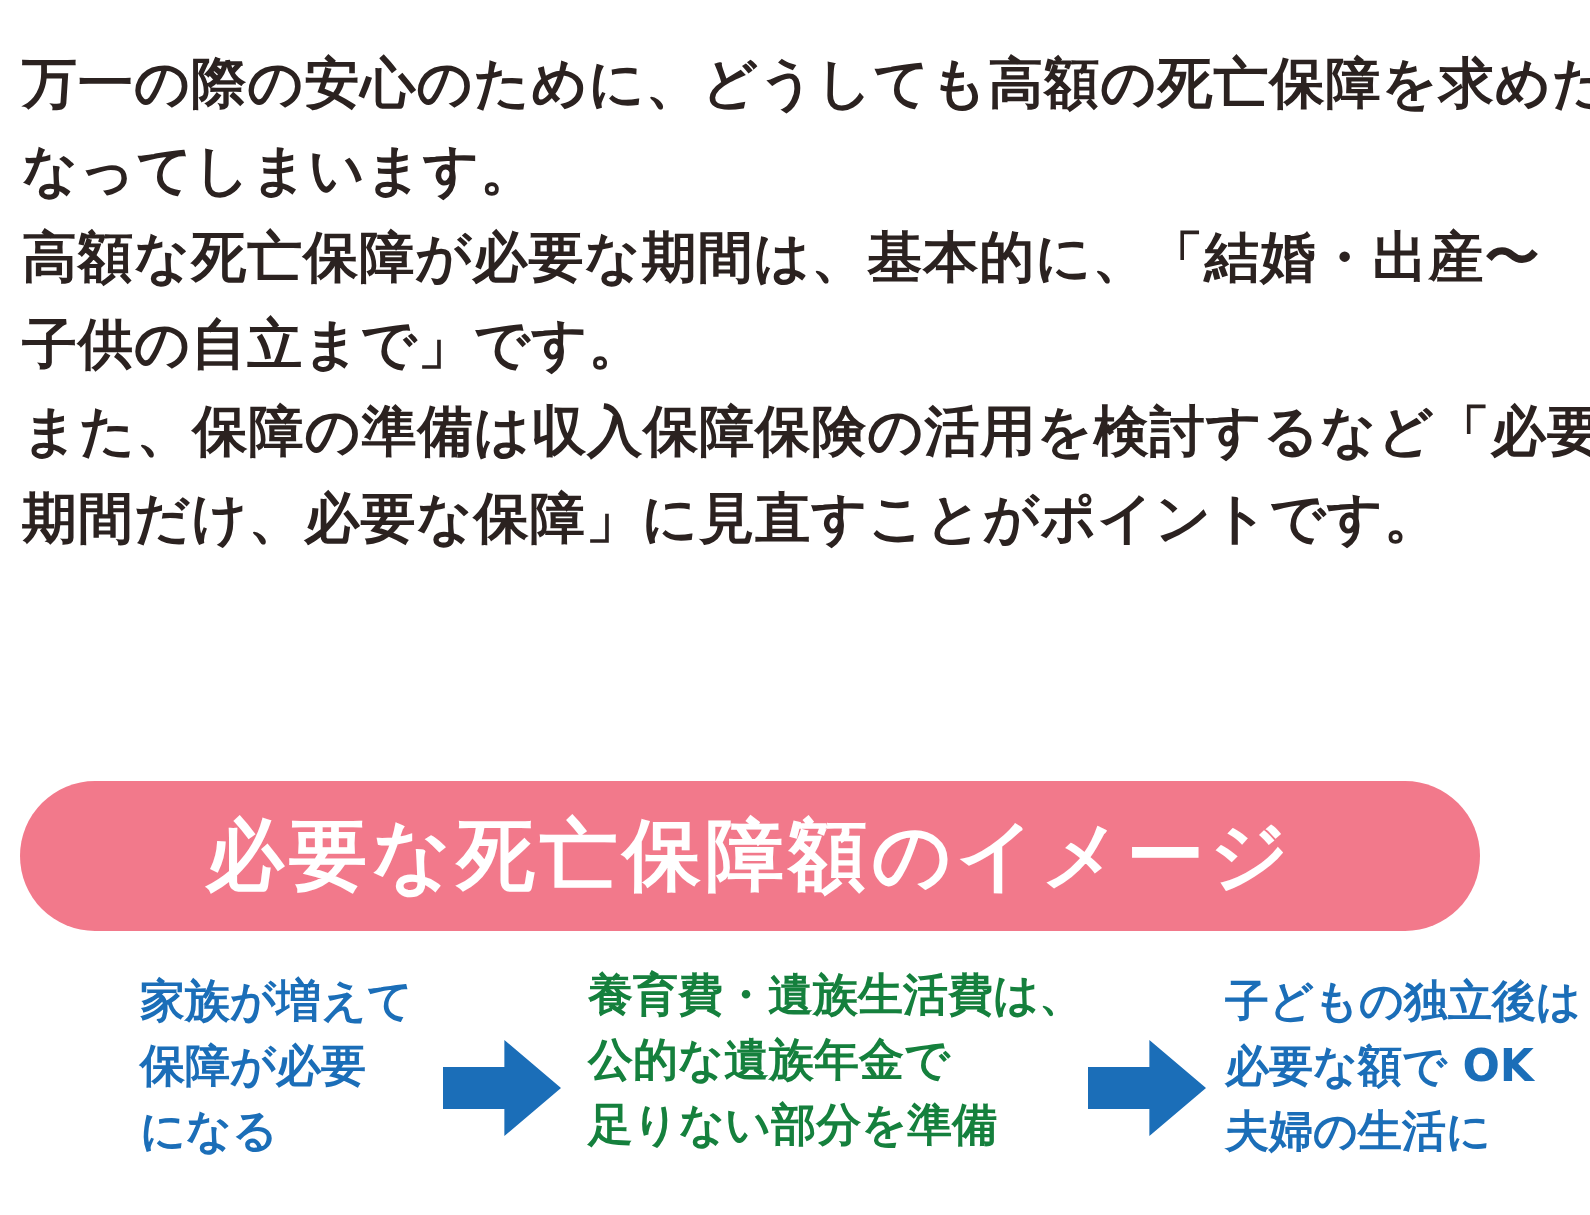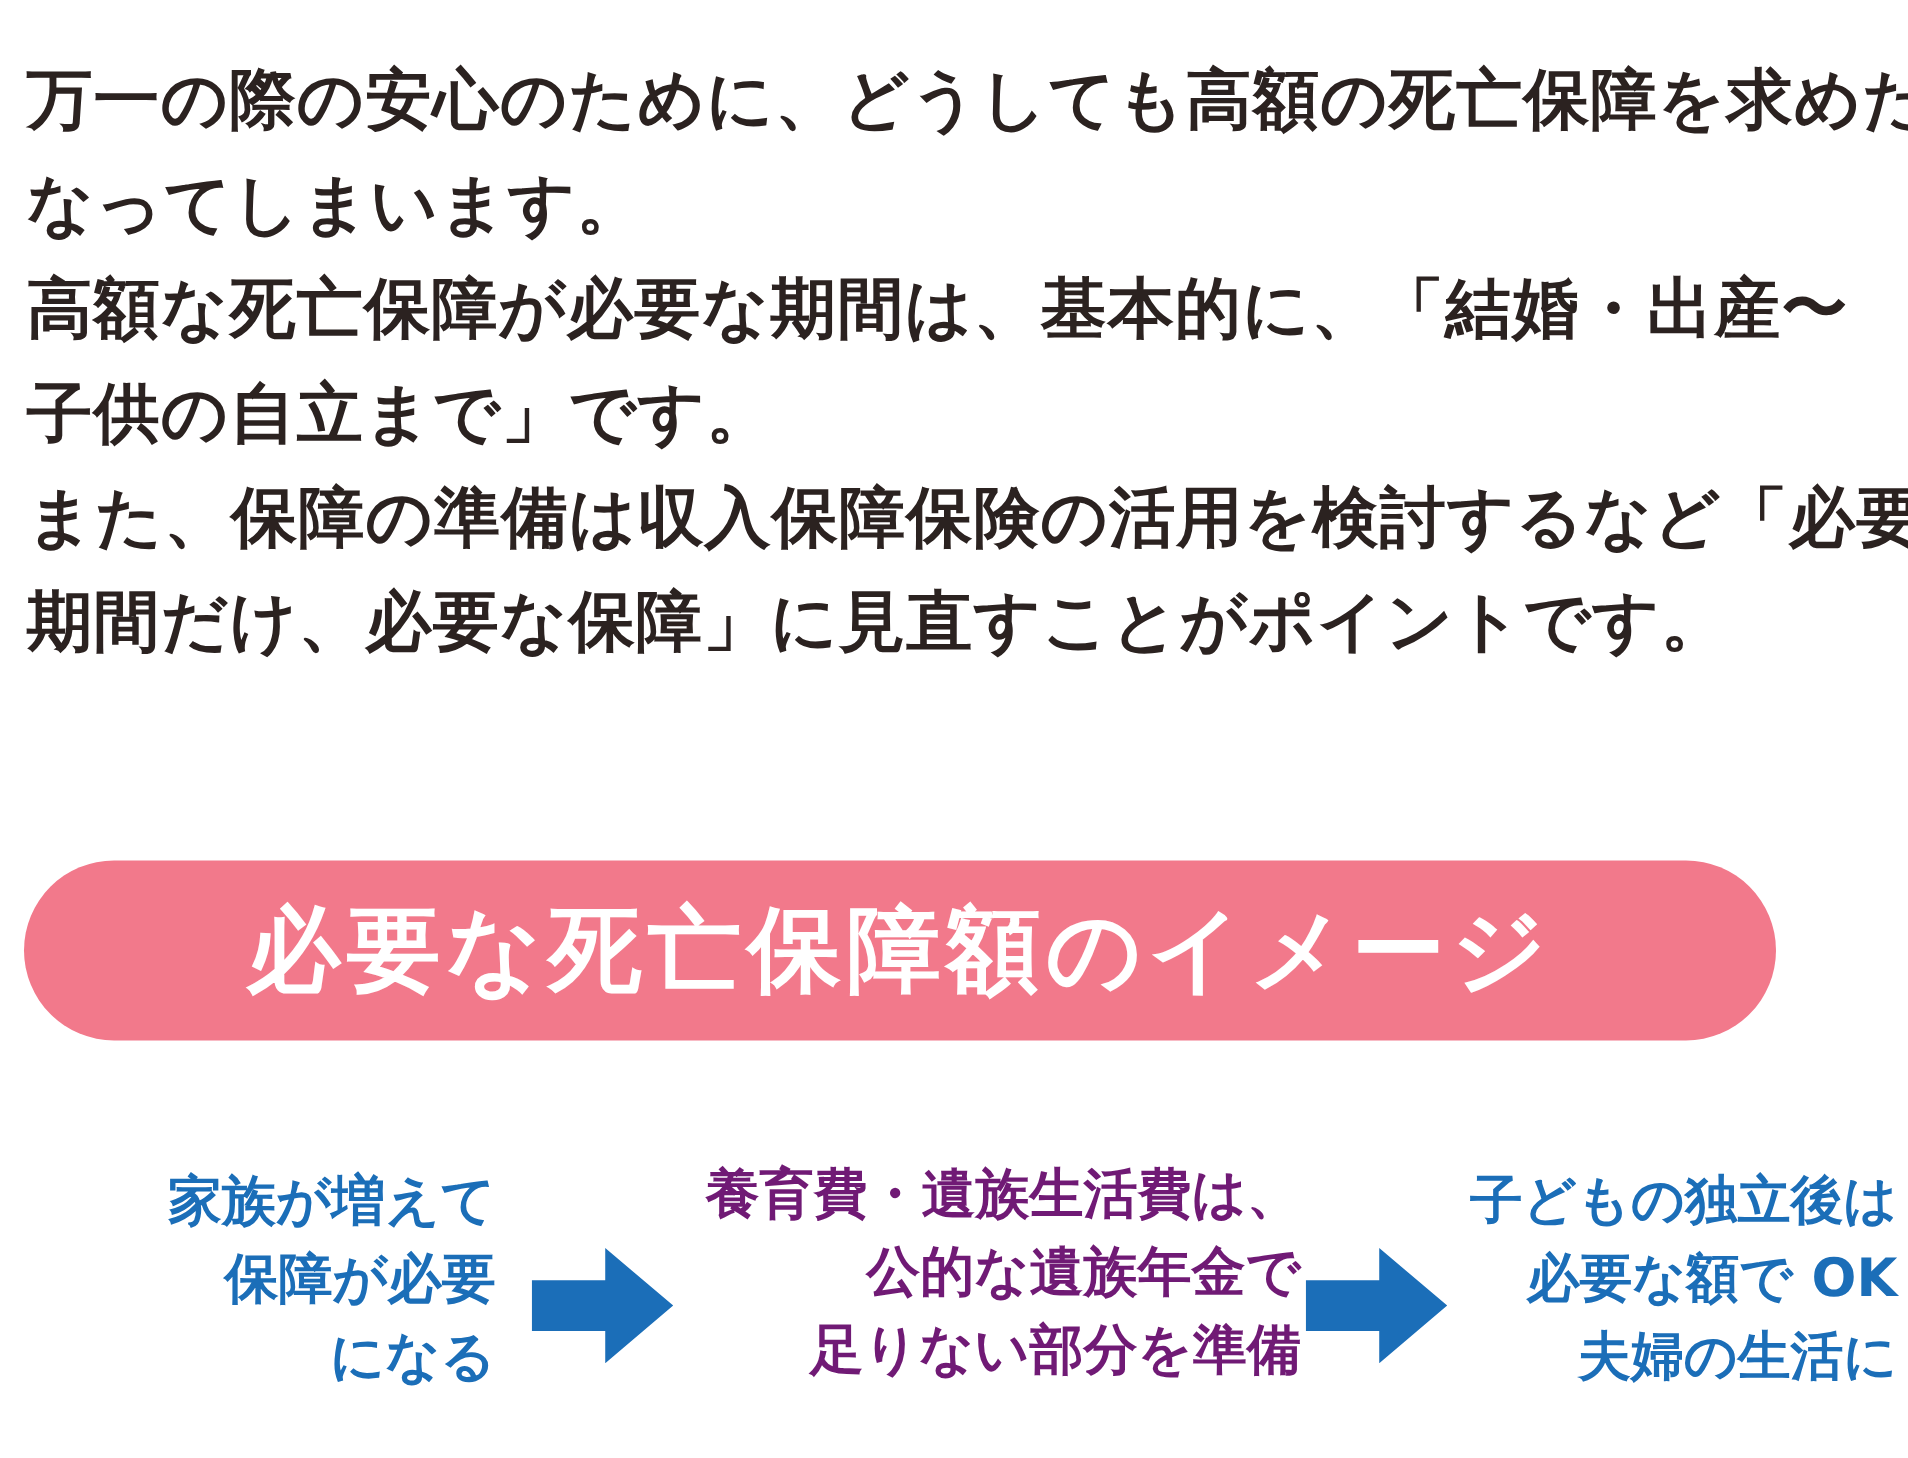--- a/index.html
+++ b/index.html
@@ -28,21 +28,21 @@
     letter-spacing: 1px;
   }
   .body-line {
     white-space: nowrap;
   }
 
   
   .banner {
     position: absolute;
     left: 20px;
-    top: 717px;
+    top: 781px;
     width: 1460px;
     height: 150px;
     background: #F2798B;
     border-radius: 76px;
     display: flex;
     align-items: center;
     justify-content: center;
   }
   .banner-title {
     color: #ffffff;
@@ -52,24 +52,24 @@
     white-space: nowrap;
   }
 
   
   .step {
     position: absolute;
     font-weight: 700;
     line-height: 65px;
     white-space: nowrap;
   }
-  .step-line { white-space: nowrap; text-align: right; }
+  .step-line { white-space: nowrap; }
 
   .step-blue { color: #1B6EB8; }
-  .step-pink { color: #701a75; }
+  .step-pink { color: #15803d; }
 
   .step-1 { left: 140px; top: 968px; font-size: 45px; }
   .step-2 { left: 588px; top: 962px; font-size: 45px; }
   .step-3 { left: 1225px; top: 968px; font-size: 44px; }
 
   .flow-arrow {
     position: absolute;
     width: 118px;
     height: 96px;
     background: #1B6EB8;

